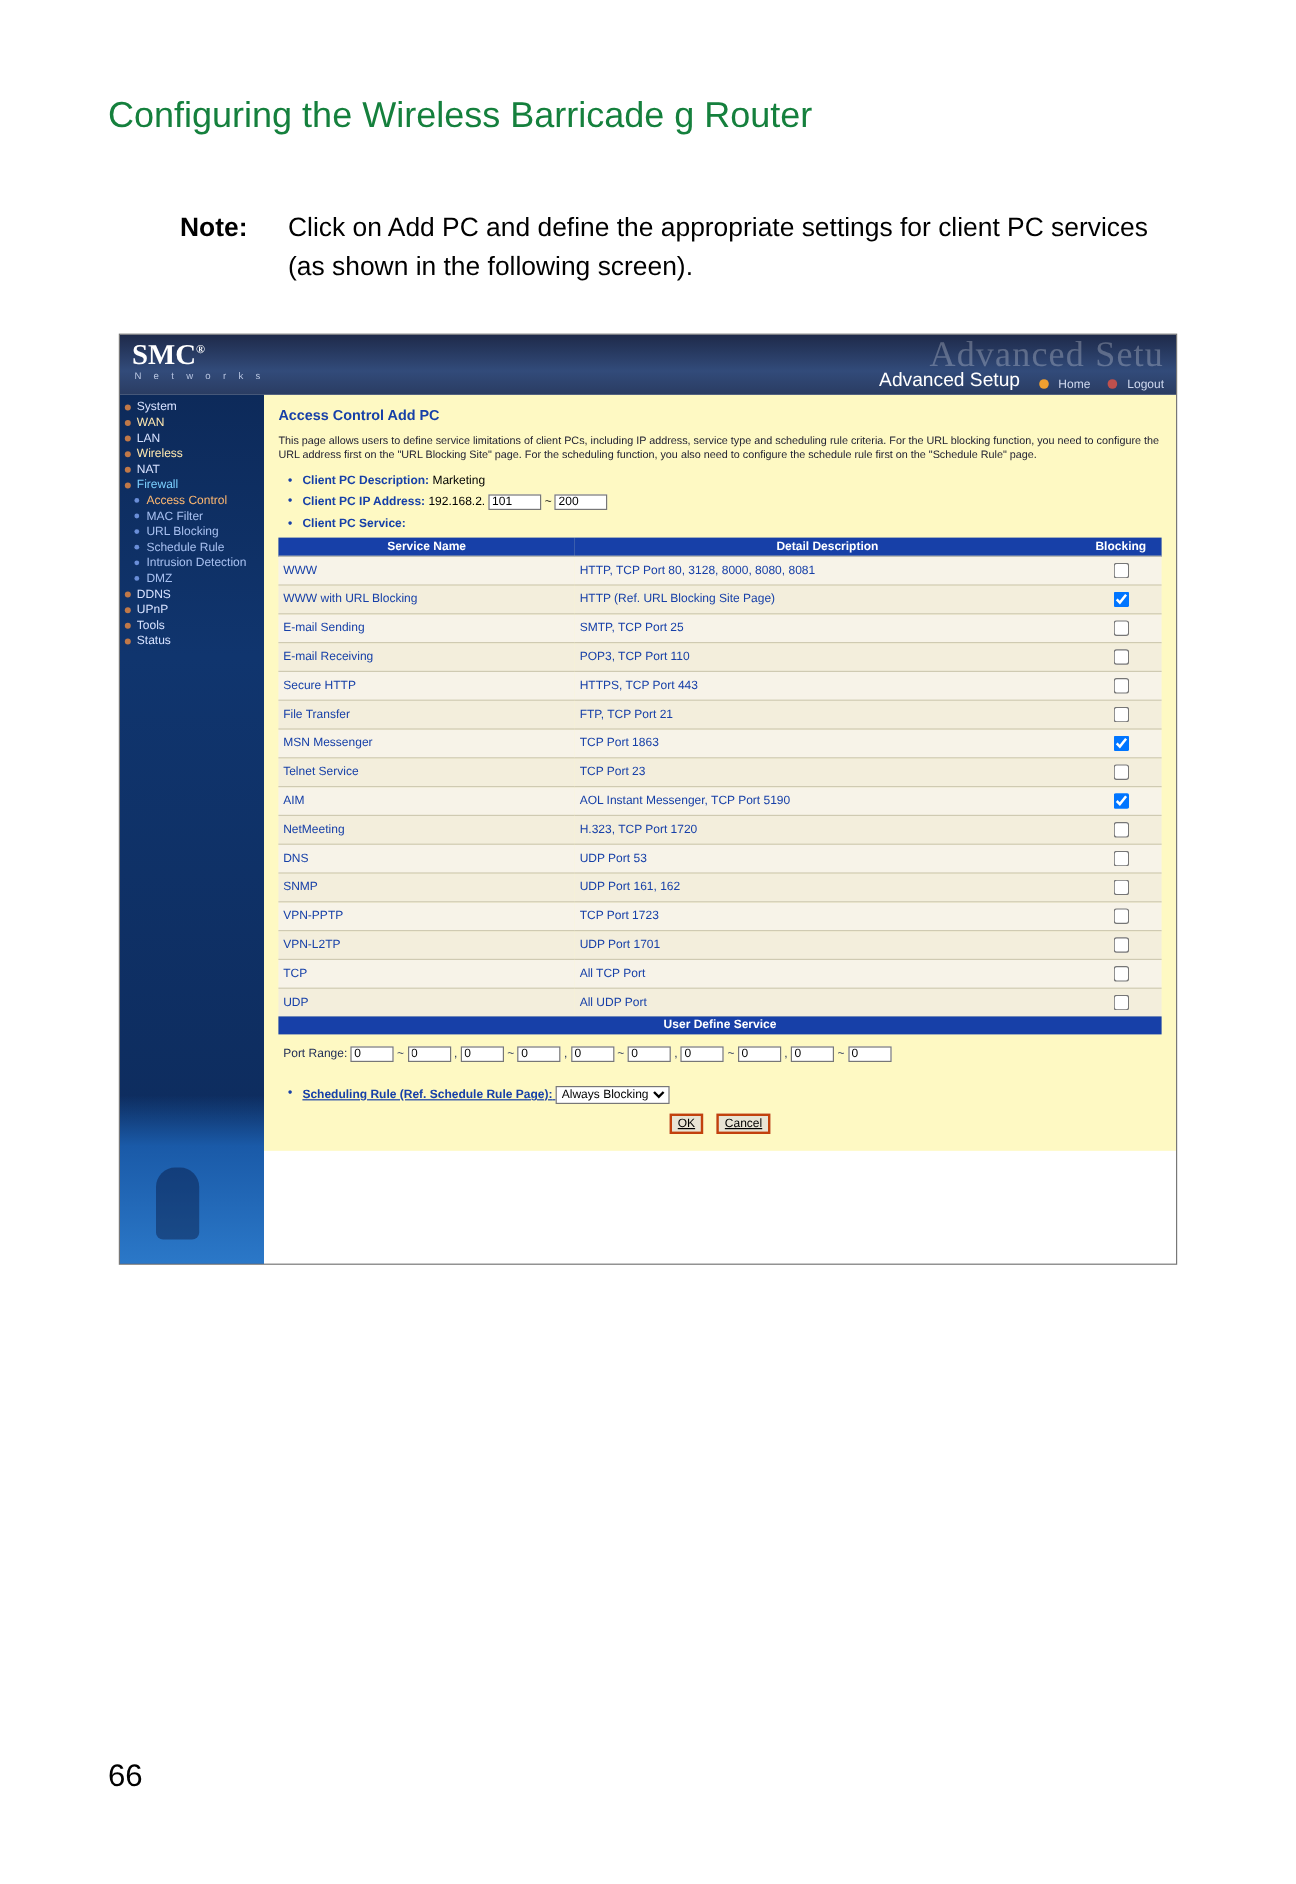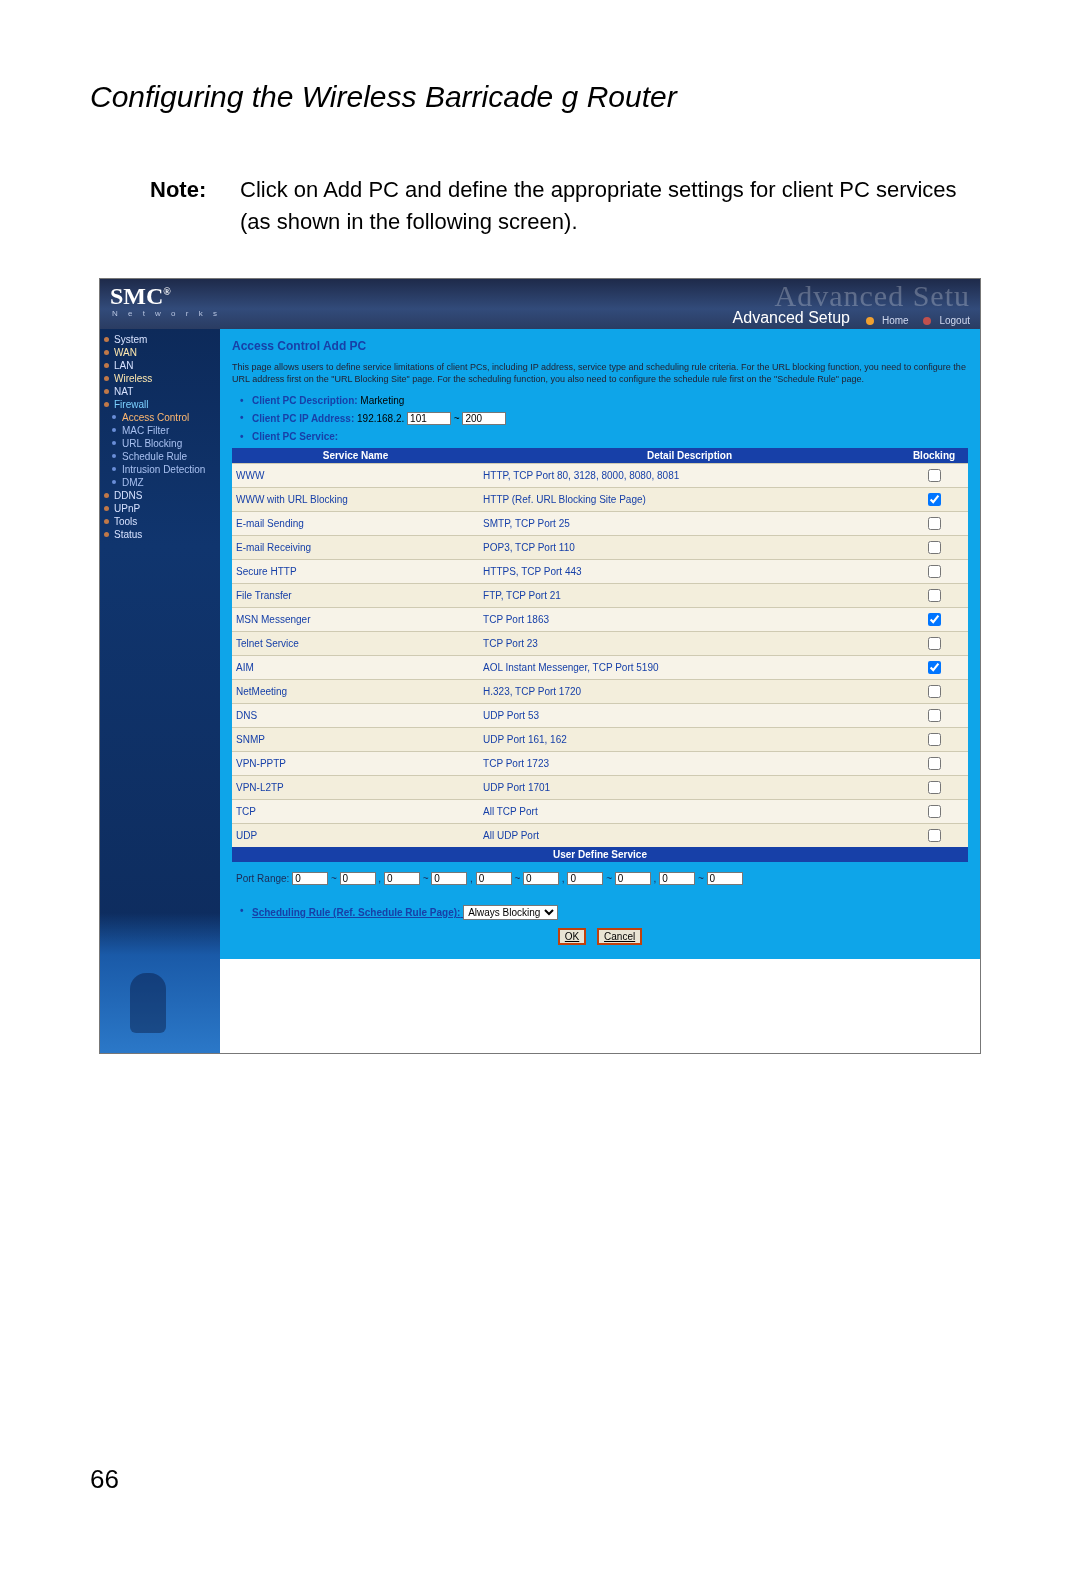--- a/index.html
+++ b/index.html
@@ -8,23 +8,22 @@
     font-family: Arial, Helvetica, sans-serif;
     width: 1080px;
     height: 1570px;
     position: relative;
     color: #000;
   }
   .page {
     padding: 80px 90px 0 90px;
   }
   .doc-title {
-    font-style: italic;
     font-size: 30px;
-    color: #000000;
+    color: #15803d;
     margin-bottom: 60px;
   }
   .note-row {
     display: flex;
     margin-left: 60px;
     margin-bottom: 40px;
     font-size: 22px;
     line-height: 1.45;
   }
   .note-label {
@@ -150,21 +149,21 @@
     content: "";
     position: absolute; left: 12px; top: 4px;
     width: 4px; height: 4px; background: #6a8ed8; border-radius: 50%;
   }
   .side-item.firewall { color: #7cd0ff; }
   .side-sub.active { color: #ffb870; }
   .side-item.hi { color: #ffe9b0; }
 
   .content {
     flex: 1;
-    background: #0ea5e9;
+    background: #fef9c3;
     padding: 10px 12px 14px 12px;
     color: #1d2a55;
   }
   .content-title {
     color: #1740a8;
     font-weight: bold;
     font-size: 12px;
     margin-bottom: 8px;
   }
   .content-desc {

